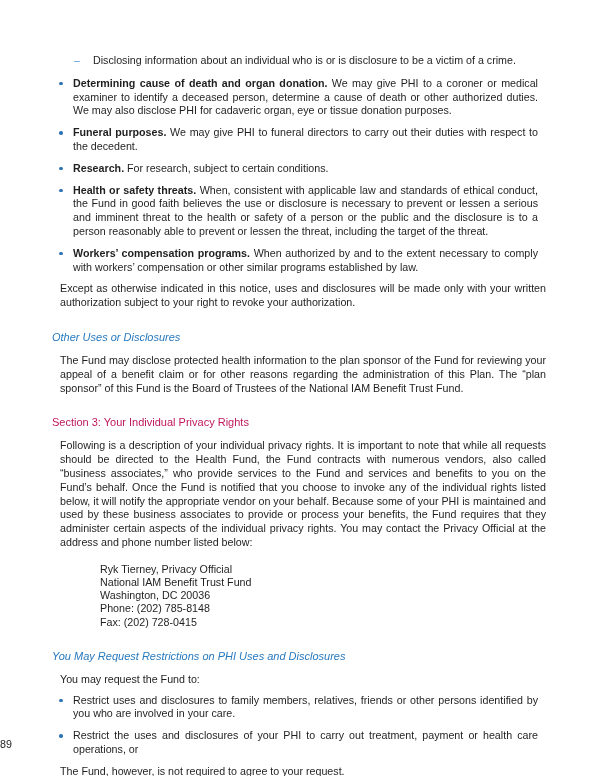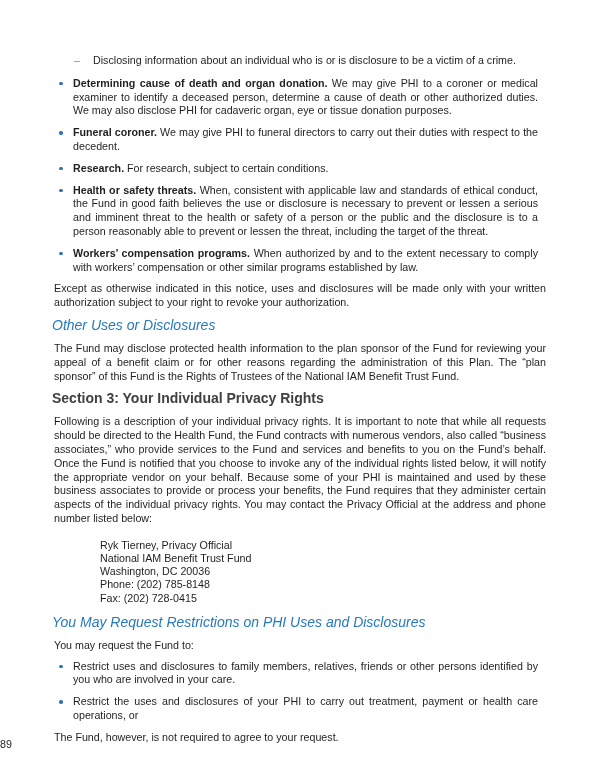--- a/index.html
+++ b/index.html
@@ -9,21 +9,21 @@
     height: 776px;
     background: #ffffff;
     box-sizing: border-box;
     padding: 54px 54px 0 52px;
     font-family: "Liberation Sans", sans-serif;
     font-size: 10.7px;
     line-height: 13.8px;
     color: #1f1f1f;
     overflow: hidden;
   }
-  p { margin: 0 0 7px 2px; text-align: justify; }
+  p { margin: 0 0 7px 8px; text-align: justify; }
   .sub-bullet {
     position: relative;
     margin: 0 0 9px 22px;
     padding-left: 19px;
     white-space: nowrap;
   }
   .sub-bullet .dash {
     position: absolute;
     left: 0;
     color: #5b9bd5;
@@ -43,32 +43,32 @@
     position: absolute;
     left: 7px;
     top: 5px;
     width: 3.5px;
     height: 3.5px;
     border-radius: 50%;
     background: #2e74b5;
   }
   .lead { font-weight: bold; }
   h2 {
-    font-size: 14px;
+    font-size: 11px;
     line-height: 15px;
-    margin: 8px 0 9px 0;
+    margin: 20px 0 9px 0;
   }
   h2.italic-head {
     color: #2779be;
     font-style: italic;
     font-weight: normal;
   }
   h2.bold-head {
-    color: #404040;
-    font-weight: bold;
+    color: #be185d;
+    font-weight: normal;
   }
   .contact {
     margin: 13px 0 10px 0;
   }
   .contact div { line-height: 13.2px; margin-left: 48px; }
   .page-number {
     position: absolute;
     top: 738px;
     left: 0;
     width: 100%;
@@ -86,41 +86,41 @@
     <span>Disclosing information about an individual who is or is disclosure to be a victim of a crime.</span>
   </div>
 
   <ul class="bullets">
     <li>
       <span class="dot"></span>
       <span class="lead">Determining cause of death and organ donation.</span><span> We may give PHI to a coroner or medical examiner to identify a deceased person, determine a cause of death or other authorized duties. We may also disclose PHI for cadaveric organ, eye or tissue donation purposes.</span>
     </li>
     <li>
       <span class="dot"></span>
-      <span class="lead">Funeral coroner.</span><span> We may give PHI to funeral directors to carry out their duties with respect to the decedent.</span>
+      <span class="lead">Funeral purposes.</span><span> We may give PHI to funeral directors to carry out their duties with respect to the decedent.</span>
     </li>
     <li>
       <span class="dot"></span>
       <span class="lead">Research.</span><span> For research, subject to certain conditions.</span>
     </li>
     <li>
       <span class="dot"></span>
       <span class="lead">Health or safety threats.</span><span> When, consistent with applicable law and standards of ethical conduct, the Fund in good faith believes the use or disclosure is necessary to prevent or lessen a serious and imminent threat to the health or safety of a person or the public and the disclosure is to a person reasonably able to prevent or lessen the threat, including the target of the threat.</span>
     </li>
     <li>
       <span class="dot"></span>
       <span class="lead">Workers’ compensation programs.</span><span> When authorized by and to the extent necessary to comply with workers’ compensation or other similar programs established by law.</span>
     </li>
   </ul>
 
   <p>Except as otherwise indicated in this notice, uses and disclosures will be made only with your written authorization subject to your right to revoke your authorization.</p>
 
   <h2 class="italic-head">Other Uses or Disclosures</h2>
 
-  <p>The Fund may disclose protected health information to the plan sponsor of the Fund for reviewing your appeal of a benefit claim or for other reasons regarding the administration of this Plan. The “plan sponsor” of this Fund is the Rights of Trustees of the National IAM Benefit Trust Fund.</p>
+  <p>The Fund may disclose protected health information to the plan sponsor of the Fund for reviewing your appeal of a benefit claim or for other reasons regarding the administration of this Plan. The “plan sponsor” of this Fund is the Board of Trustees of the National IAM Benefit Trust Fund.</p>
 
   <h2 class="bold-head">Section 3: Your Individual Privacy Rights</h2>
 
   <p>Following is a description of your individual privacy rights. It is important to note that while all requests should be directed to the Health Fund, the Fund contracts with numerous vendors, also called “business associates,” who provide services to the Fund and services and benefits to you on the Fund’s behalf. Once the Fund is notified that you choose to invoke any of the individual rights listed below, it will notify the appropriate vendor on your behalf. Because some of your PHI is maintained and used by these business associates to provide or process your benefits, the Fund requires that they administer certain aspects of the individual privacy rights. You may contact the Privacy Official at the address and phone number listed below:</p>
 
   <div class="contact">
     <div>Ryk Tierney, Privacy Official</div>
     <div>National IAM Benefit Trust Fund</div>
     <div>Washington, DC 20036</div>
     <div>Phone: (202) 785-8148</div>

